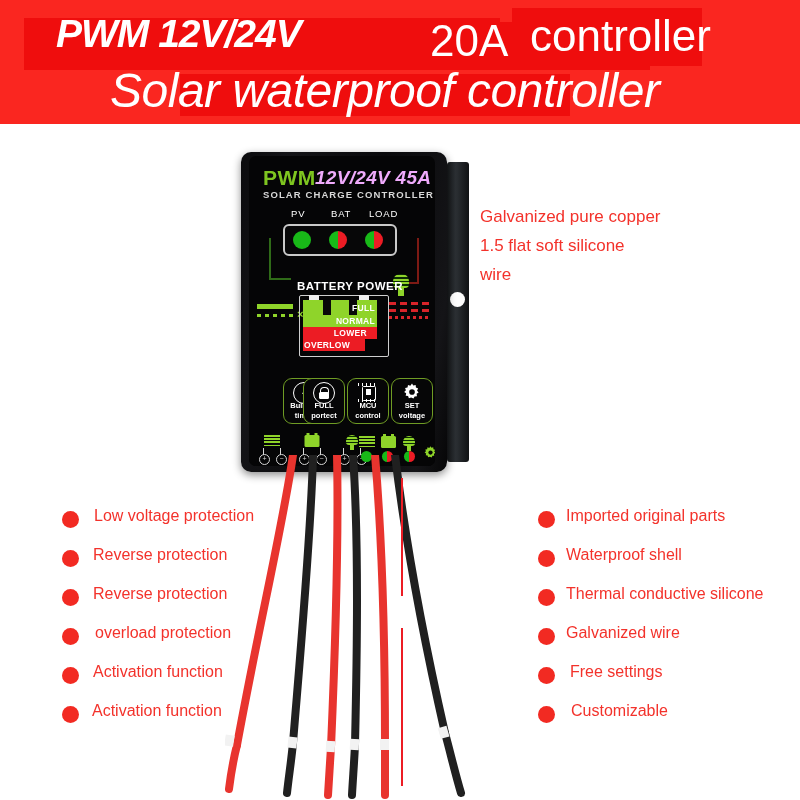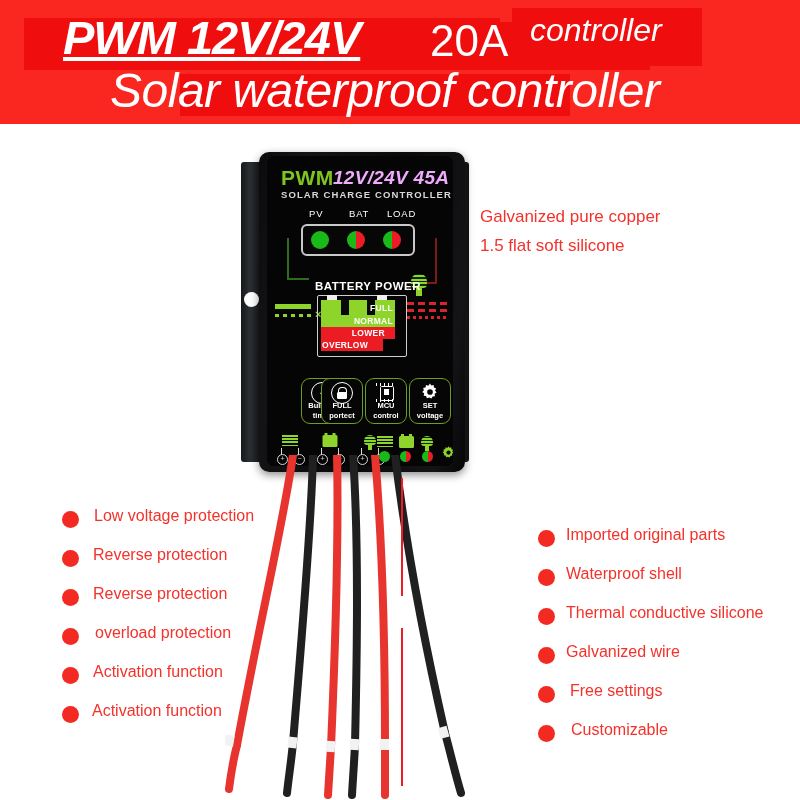--- a/index.html
+++ b/index.html
@@ -8,38 +8,38 @@
   #page{position:relative;width:800px;height:800px;background:#ffffff;overflow:hidden;}
 
   
   .banner{position:absolute;left:0;top:0;width:800px;height:124px;background:#fa2620;overflow:hidden;}
   .blk{position:absolute;background:#ef0d0d;}
   .blk.b1{left:24px;  top:18px;  width:476px;height:52px;}
   .blk.b2{left:512px; top:8px;   width:190px;height:58px;}
   .blk.b3{left:400px; top:22px;  width:250px;height:48px;}
   .blk.b4{left:180px; top:74px;  width:390px;height:42px;}
   .hl{position:absolute;white-space:nowrap;color:#ffffff;line-height:1;}
-  .hl1a{left:63px;  top:14px; font-size:47px;font-weight:bold;font-style:italic;letter-spacing:-1px;text-decoration:underline;}
+  .hl1a{left:56px;  top:14px; font-size:39px;font-weight:bold;font-style:italic;letter-spacing:-1px;}
   .hl1b{left:430px; top:19px; font-size:44px;font-weight:normal;font-style:normal;}
-  .hl1c{left:530px; top:14px; font-size:32px;font-style:italic;font-weight:normal;}
+  .hl1c{left:530px; top:14px; font-size:44px;font-weight:normal;}
   .hl2 {left:110px; top:67px; font-size:48px;font-style:italic;font-weight:normal;letter-spacing:-0.5px;}
 
   
   .photo{position:absolute;left:225px;top:140px;width:260px;height:660px;}
 
   
   .bracket{position:absolute;background:linear-gradient(90deg,#16181a,#2c3034 40%,#101214);border-radius:3px;}
   .bracket.left {left:16px; top:22px;width:22px;height:300px;}
   .bracket.right{left:222px;top:22px;width:22px;height:300px;}
   .bhole{position:absolute;width:15px;height:15px;border-radius:50%;background:#fdfdfd;}
   .bhole.l{left:19px; top:152px;}
   .bhole.r{left:225px;top:152px;}
 
   
-  .devbody{position:absolute;left:34px;top:12px;width:206px;height:320px;
+  .devbody{position:absolute;left:16px;top:12px;width:206px;height:320px;
            background:linear-gradient(100deg,#0b0b0d 0%,#141417 18%,#09090b 55%,#141417 88%,#060607 100%);
            border-radius:10px;box-shadow:0 3px 9px rgba(0,0,0,.45);}
   .devface{position:absolute;left:8px;top:4px;width:186px;height:310px;background:#050506;border-radius:7px;overflow:hidden;}
 
   
   .dv-pwm{position:absolute;left:14px;top:10px;font-size:21px;font-weight:bold;color:#7ec520;letter-spacing:.5px;}
   .dv-spec{position:absolute;left:66px;top:11px;font-size:19px;font-weight:bold;font-style:italic;color:#f0abfc;letter-spacing:.3px;}
   .dv-sub{position:absolute;left:14px;top:33px;font-size:9.5px;font-weight:bold;color:#d8d8d8;letter-spacing:1.1px;}
 
   
@@ -144,21 +144,21 @@
   .measure{position:absolute;background:#ec1c24;width:2px;}
   .m1{left:401px;top:478px;height:118px;}
   .m2{left:401px;top:628px;height:158px;}
 
   
   .spec{position:absolute;left:480px;top:202px;width:300px;color:#f3322b;font-size:17px;line-height:29px;}
 
   
   .blist{position:absolute;}
   .blist.left{left:62px;top:505px;width:270px;}
-  .blist.right{left:538px;top:505px;width:256px;margin-top:19px;}
+  .blist.right{left:538px;top:505px;width:256px;}
   .bitem{position:relative;height:39px;}
   .bdot{position:absolute;left:0;top:6px;width:17px;height:17px;border-radius:50%;background:#f22a22;}
   .btxt{position:absolute;left:28px;top:2px;font-size:16px;color:#f3322b;white-space:nowrap;}
 </style>
 </head>
 <body>
 
 <div id="page">
 
   <div class="banner">
@@ -386,20 +386,21 @@
       </g>
     </svg>
   </div>
 
   <div class="measure m1"></div>
   <div class="measure m2"></div>
 
   <div class="spec">
     <div>Galvanized pure copper</div>
     <div>1.5 flat soft silicone</div>
+    <div>wire</div>
   </div>
 
   <div class="blist left">
     <div class="bitem">
         <span class="bdot"></span>
         <span class="btxt" style="left:32px;">Low voltage protection</span>
       </div>
     <div class="bitem">
         <span class="bdot"></span>
         <span class="btxt" style="left:31px;">Reverse protection</span>

